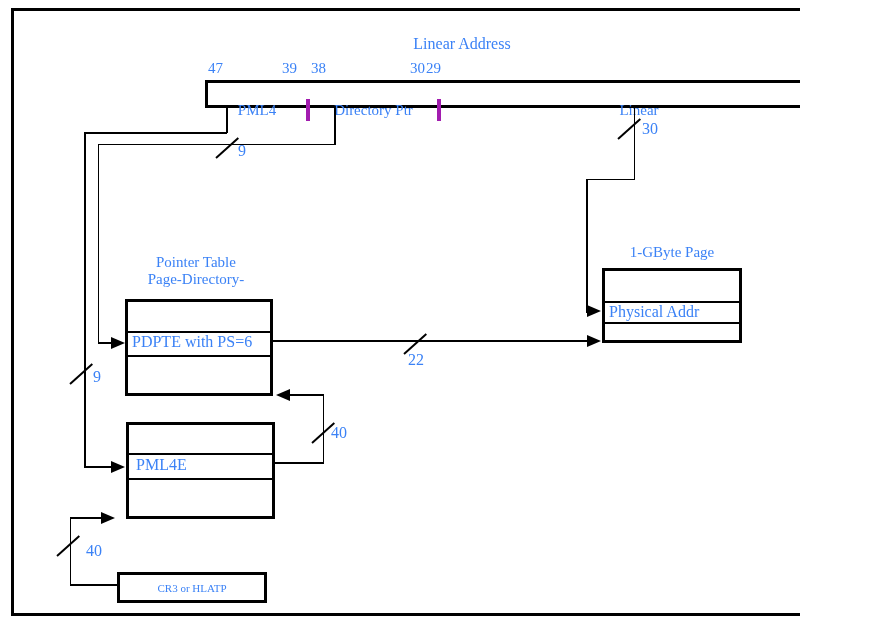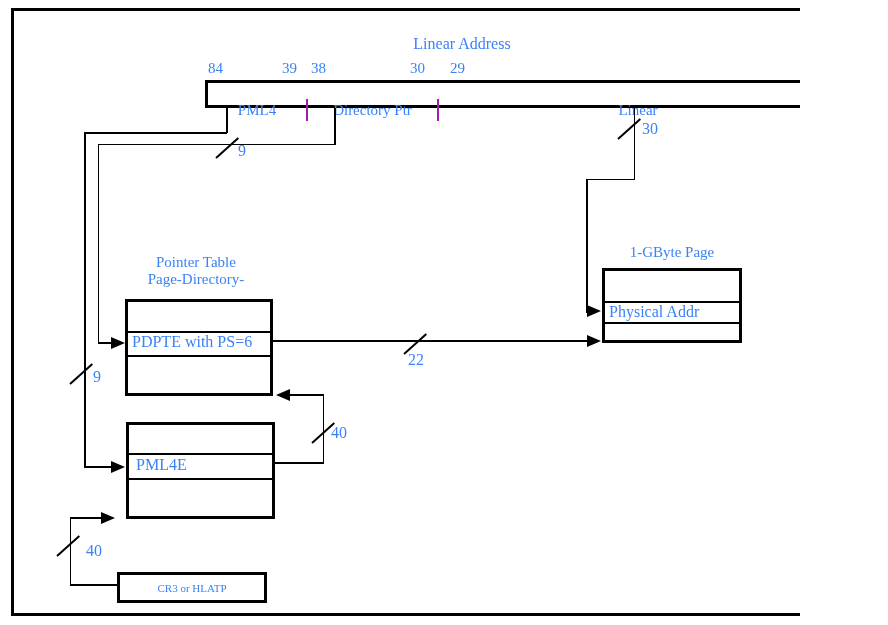--- a/index.html
+++ b/index.html
@@ -30,40 +30,40 @@
     position:absolute; width:0; height:0;
     border-top:6px solid transparent; border-bottom:6px solid transparent;
     border-right:14px solid #000;
   }
   .box { position:absolute; border:3px solid #000; box-sizing:border-box; background:#fff; }
   .la-box { left:205px; top:80px; width:635px; height:28px; display:flex; }
   .la-cell {
     font-size:15px; display:flex; align-items:center; justify-content:center;
     box-sizing:border-box; height:100%;margin-top:16px;
   }
-  .la-cell.mid, .la-cell.last { border-left:2px solid #a21caf; }
+  .la-cell.mid, .la-cell.last { border-left:4px solid #a21caf; }
   .row-line { position:absolute; left:0; right:0; height:1.5px; background:#000; }
   .entry-text { position:absolute; font-size:16px; }
   .bits { position:absolute; left:205px; top:60px; width:640px; height:18px; font-size:15px; }
   .bits span { position:absolute; top:0; }
 </style>
 </head>
 <body>
 
 <div class="figure">
   <div class="frame"></div>
 
   <div class="txt t16 center" style="left:377px; top:35px; width:170px;">Linear Address</div>
 
   <div class="bits">
-    <span style="left:3px">84</span>
+    <span style="left:3px">47</span>
     <span style="left:77px">39</span>
     <span style="left:106px">38</span>
     <span style="left:205px">30</span>
-    <span style="left:245px">29</span>
+    <span style="left:221px">29</span>
     <span style="left:627px">0</span>
   </div>
 
   <div class="box la-box">
     <div class="la-cell" style="width:98px;">PML4</div>
     <div class="la-cell mid" style="width:131px;">Directory Ptr</div>
     <div class="la-cell last" style="flex:1;">Linear</div>
   </div>
 
   <div class="txt t15 center" style="left:120px; top:254px; width:152px; line-height:17px;">

